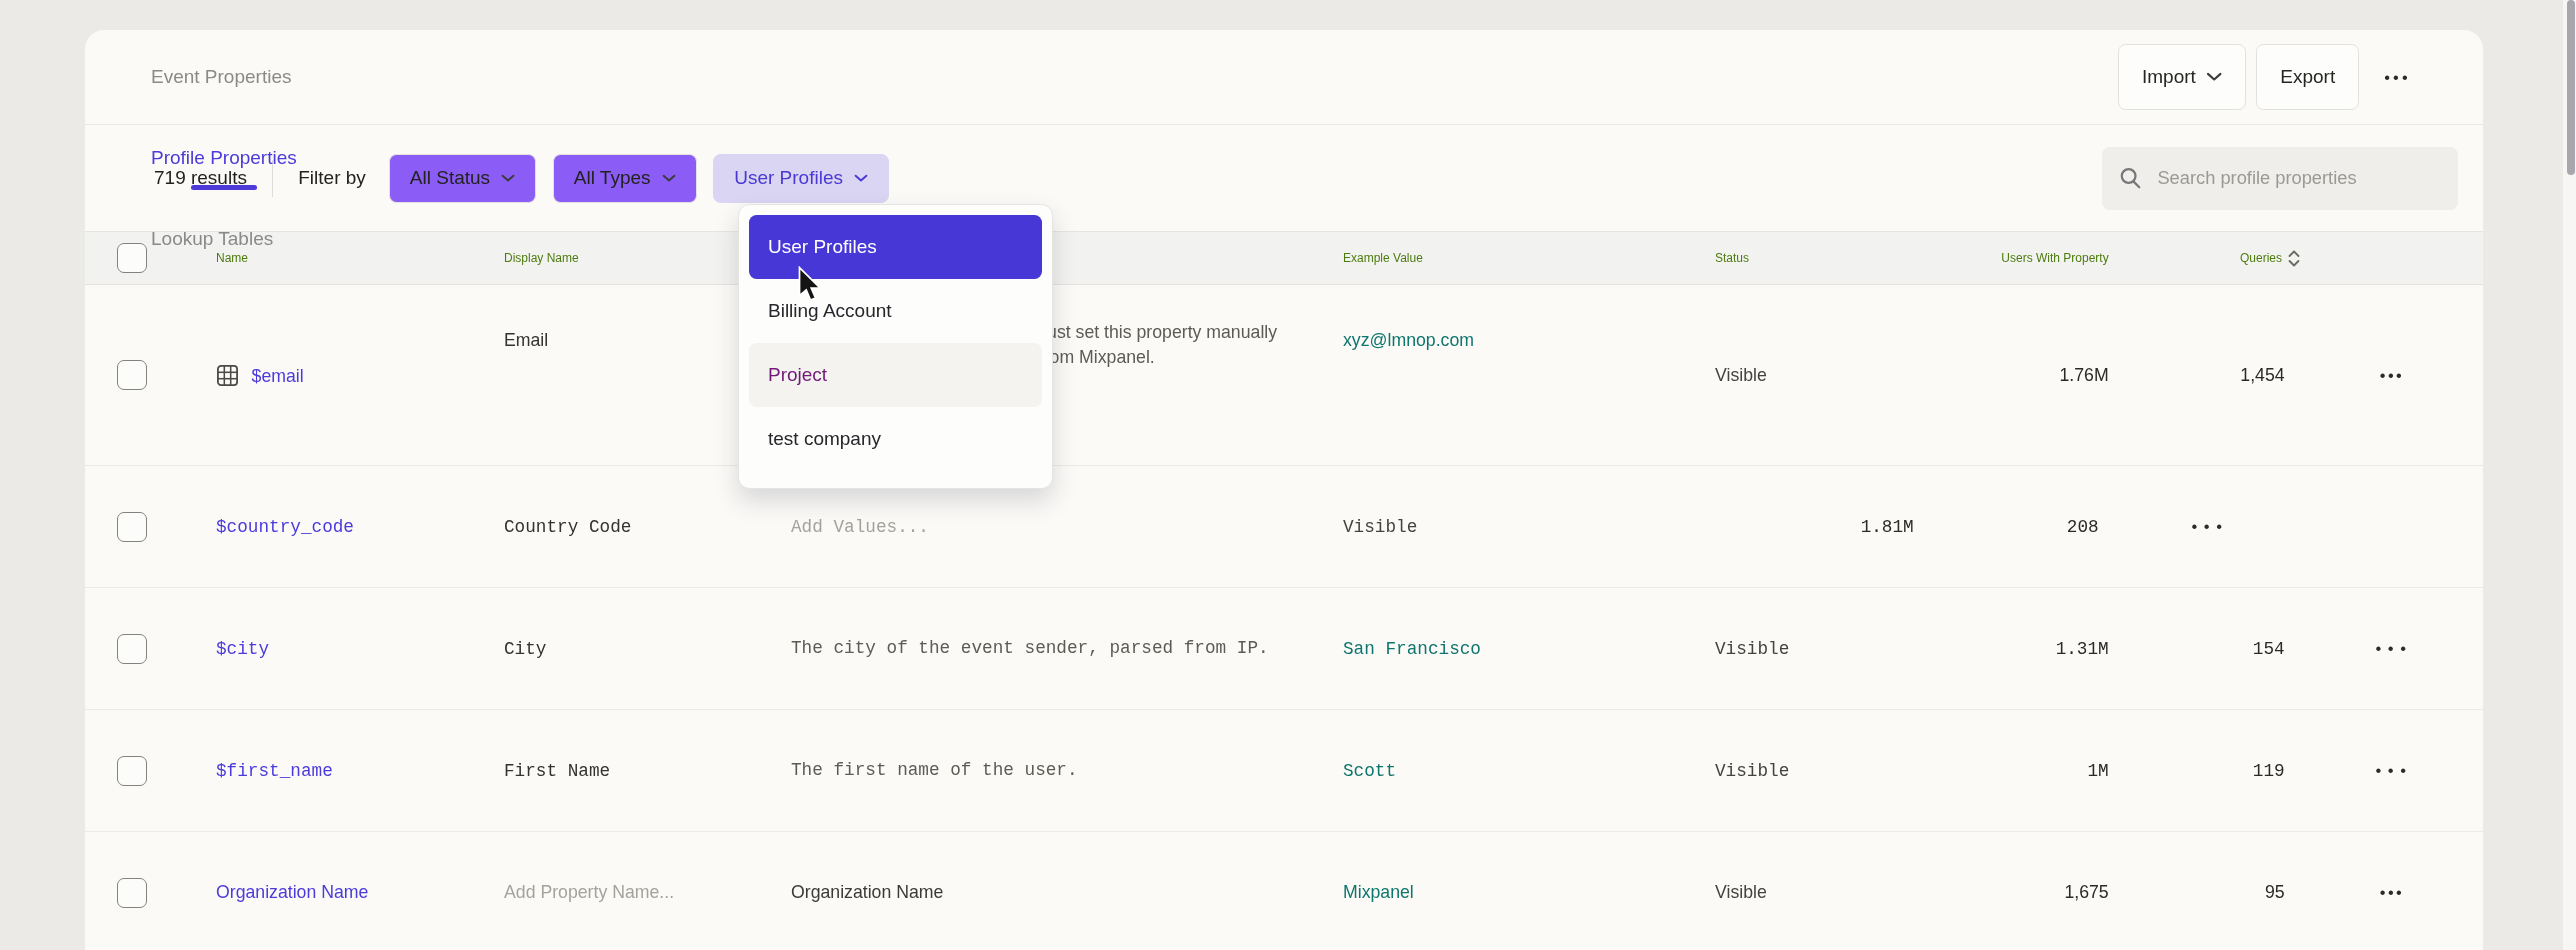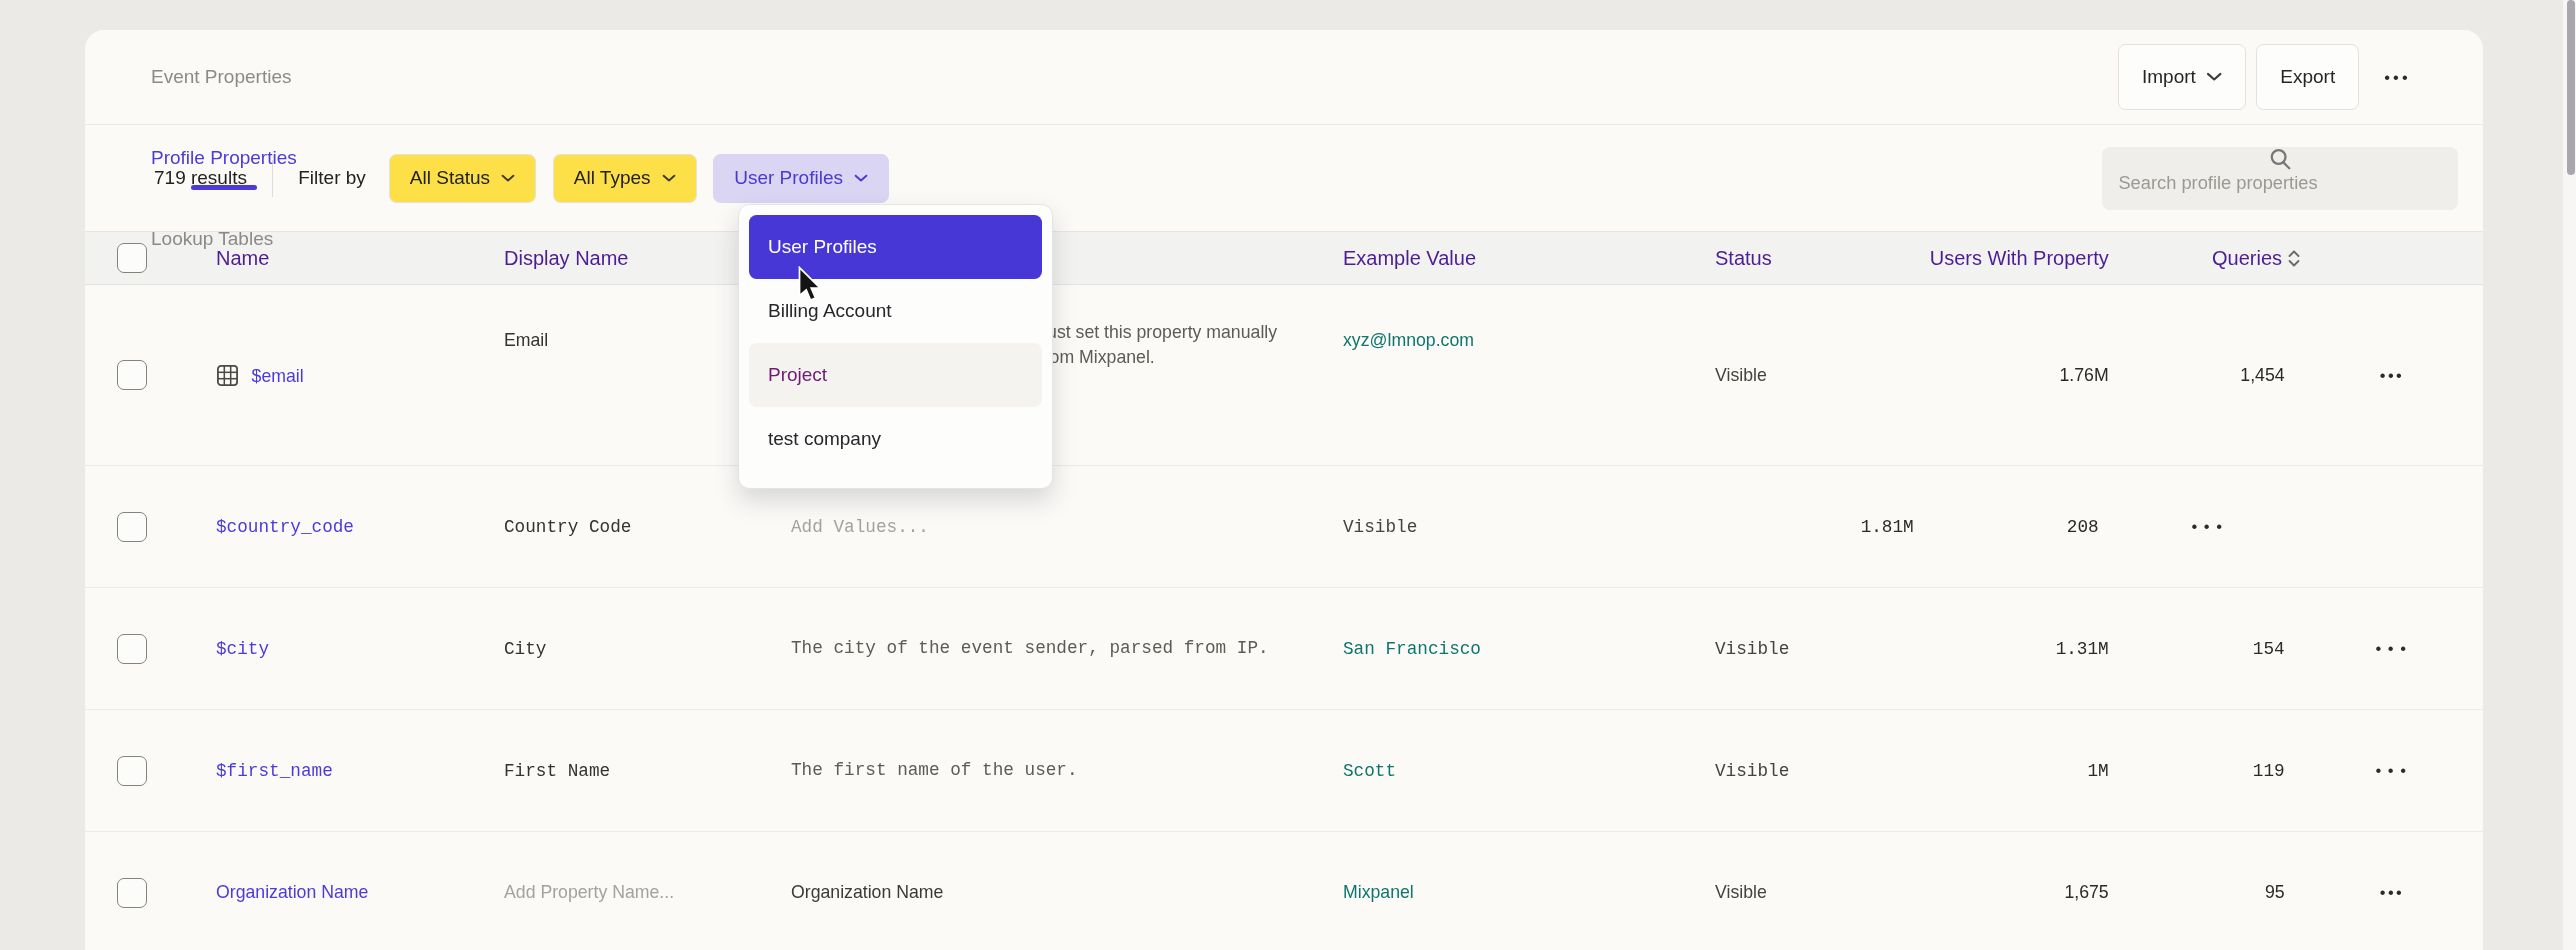--- a/index.html
+++ b/index.html
@@ -46,47 +46,47 @@
     color:#2b2b28; padding:0 15px; cursor:pointer; font-family:inherit;
   }
 
   
   .filterbar { height:106px; display:flex; align-items:center; padding-left:69px; }
   .results { font-size:19px; color:#1f1f1c; }
   .vdiv { width:1.3px; height:37px; background:#deddda; margin:0 25px; }
   .filter-by { font-size:19px; color:#22221f; margin-right:23px; }
   .chip {
     height:49px; display:flex; align-items:center; gap:11.3px; padding:0 20px;
-    border:1.3px solid #e3e2df; border-radius:7.6px; background:#fde047;
+    border:1.3px solid #e3e2df; border-radius:7.6px; background:#8b5cf6;
     font-size:19px; color:#22221f; margin-right:16.4px; cursor:pointer; white-space:nowrap;
   }
   .chip .chev { color:#3c3c39; display:flex; }
   .chip.active { background:#d9d5f3; border-color:#d9d5f3; color:#4a39d2; }
   .chip.active .chev { color:#4a39d2; }
   .search {
     margin-left:auto; margin-right:25px; width:356px; height:63px;
     background:#efeeeb; border-radius:7.6px; display:flex; align-items:center;
-    padding:0 16.4px; flex-direction:column;
+    padding:0 16.4px; gap:14px;
   }
   .search input {
     border:none; background:transparent; outline:none; width:100%;
     font-size:18.3px; color:#44443f; font-family:inherit;
   }
   .search input::placeholder { color:#9a9a95; }
 
   
   .grid-row {
     display:grid;
     grid-template-columns:131px 288px 287px 552px 372px 205px 195px 186px 1fr;
     align-items:center;
   }
   .thead {
     height:54px; background:#f2f2f0;
     border-top:0.6px solid #e6e5e2; border-bottom:0.6px solid #e3e2df;
-    font-size:20px; color:#4c1d95;
+    font-size:12px; color:#4d7c0f;
   }
   .hcell { white-space:nowrap; }
   .h-users { text-align:right; padding-right:6.3px; }
   .h-queries { display:flex; justify-content:flex-end; align-items:center; gap:5px; cursor:pointer; }
   .sort-icon { display:flex; color:#6b6b66; }
   .c-check { padding-left:31.5px; }
   .checkbox {
     width:30px; height:30px; border:1.9px solid #82827e; border-radius:7px;
     background:#fcfcfa; cursor:pointer;
   }

